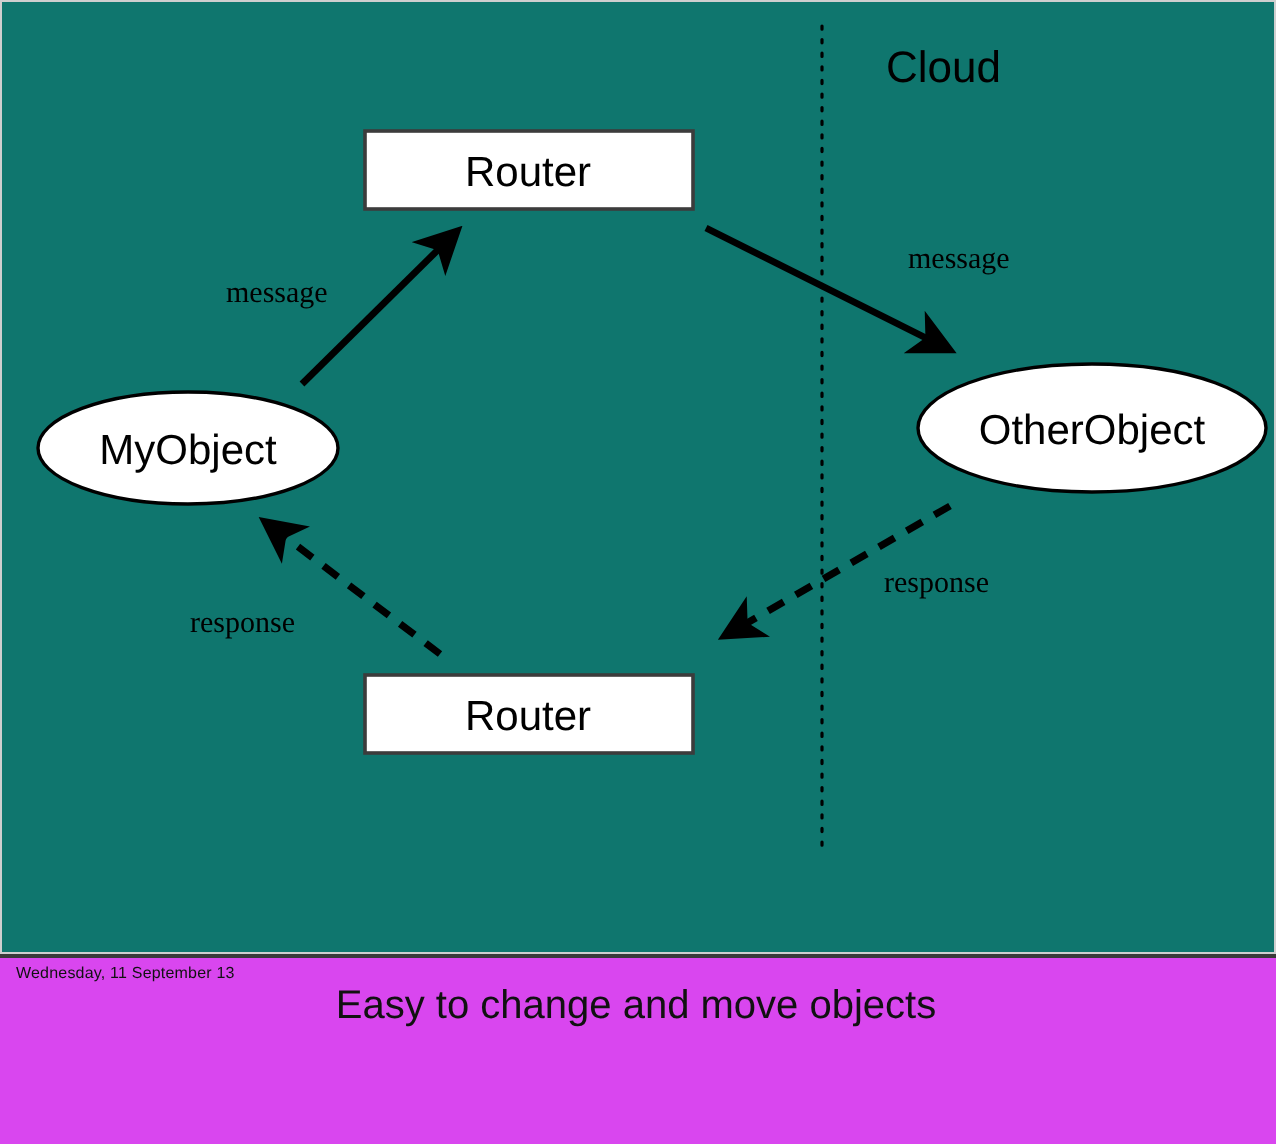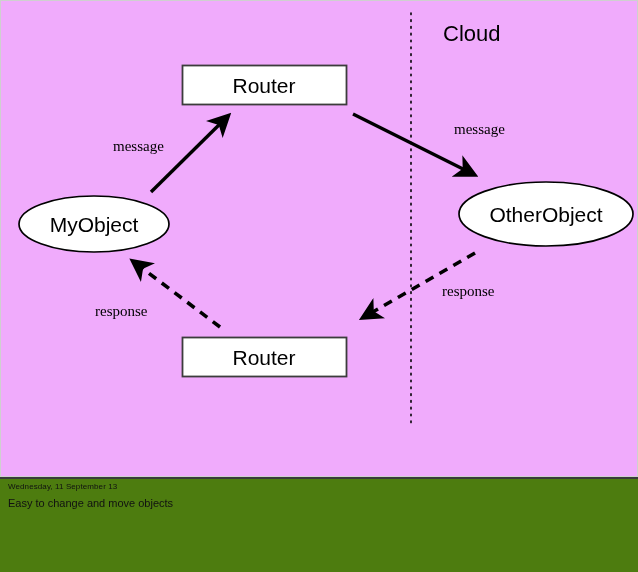--- a/index.html
+++ b/index.html
@@ -19,21 +19,21 @@
     height: 572px;
     background: #ffffff;
   }
   
   #slide {
     position: absolute;
     left: 0;
     top: 0;
     width: 638px;
     height: 477px;
-    background: #f0abfc;
+    background: #0f766e;
     border: 1px solid #cfcfcf;
     box-sizing: border-box;
     overflow: hidden;
   }
   #slide-bottom-rule {
     position: absolute;
     left: 0;
     top: 477px;
     width: 638px;
     height: 2px;
@@ -60,44 +60,45 @@
     font-size: 15px;
     fill: #000000;
   }
   
   #notes {
     position: absolute;
     left: 0;
     top: 479px;
     width: 638px;
     height: 93px;
-    background: #4d7c0f;
+    background: #d946ef;
   }
   #notes-date {
     position: absolute;
     left: 8px;
     top: 3px;
     font-family: "Liberation Sans", sans-serif;
     font-size: 8px;
     color: #111111;
     letter-spacing: 0.1px;
     white-space: nowrap;
   }
   #notes-body {
     position: absolute;
     left: 8px;
     top: 15px;
     width: 620px;
   }
   .notes-line {
     font-family: "Liberation Sans", sans-serif;
-    font-size: 11px;
+    font-size: 20px;
     line-height: 19px;
     color: #111111;
     white-space: nowrap;
+    text-align: center;
   }
 </style>
 </head>
 <body>
 
 <div id="page">
 
   <div id="slide">
 
     <svg id="diagram-svg" width="636" height="475" viewBox="0 0 636 475">

